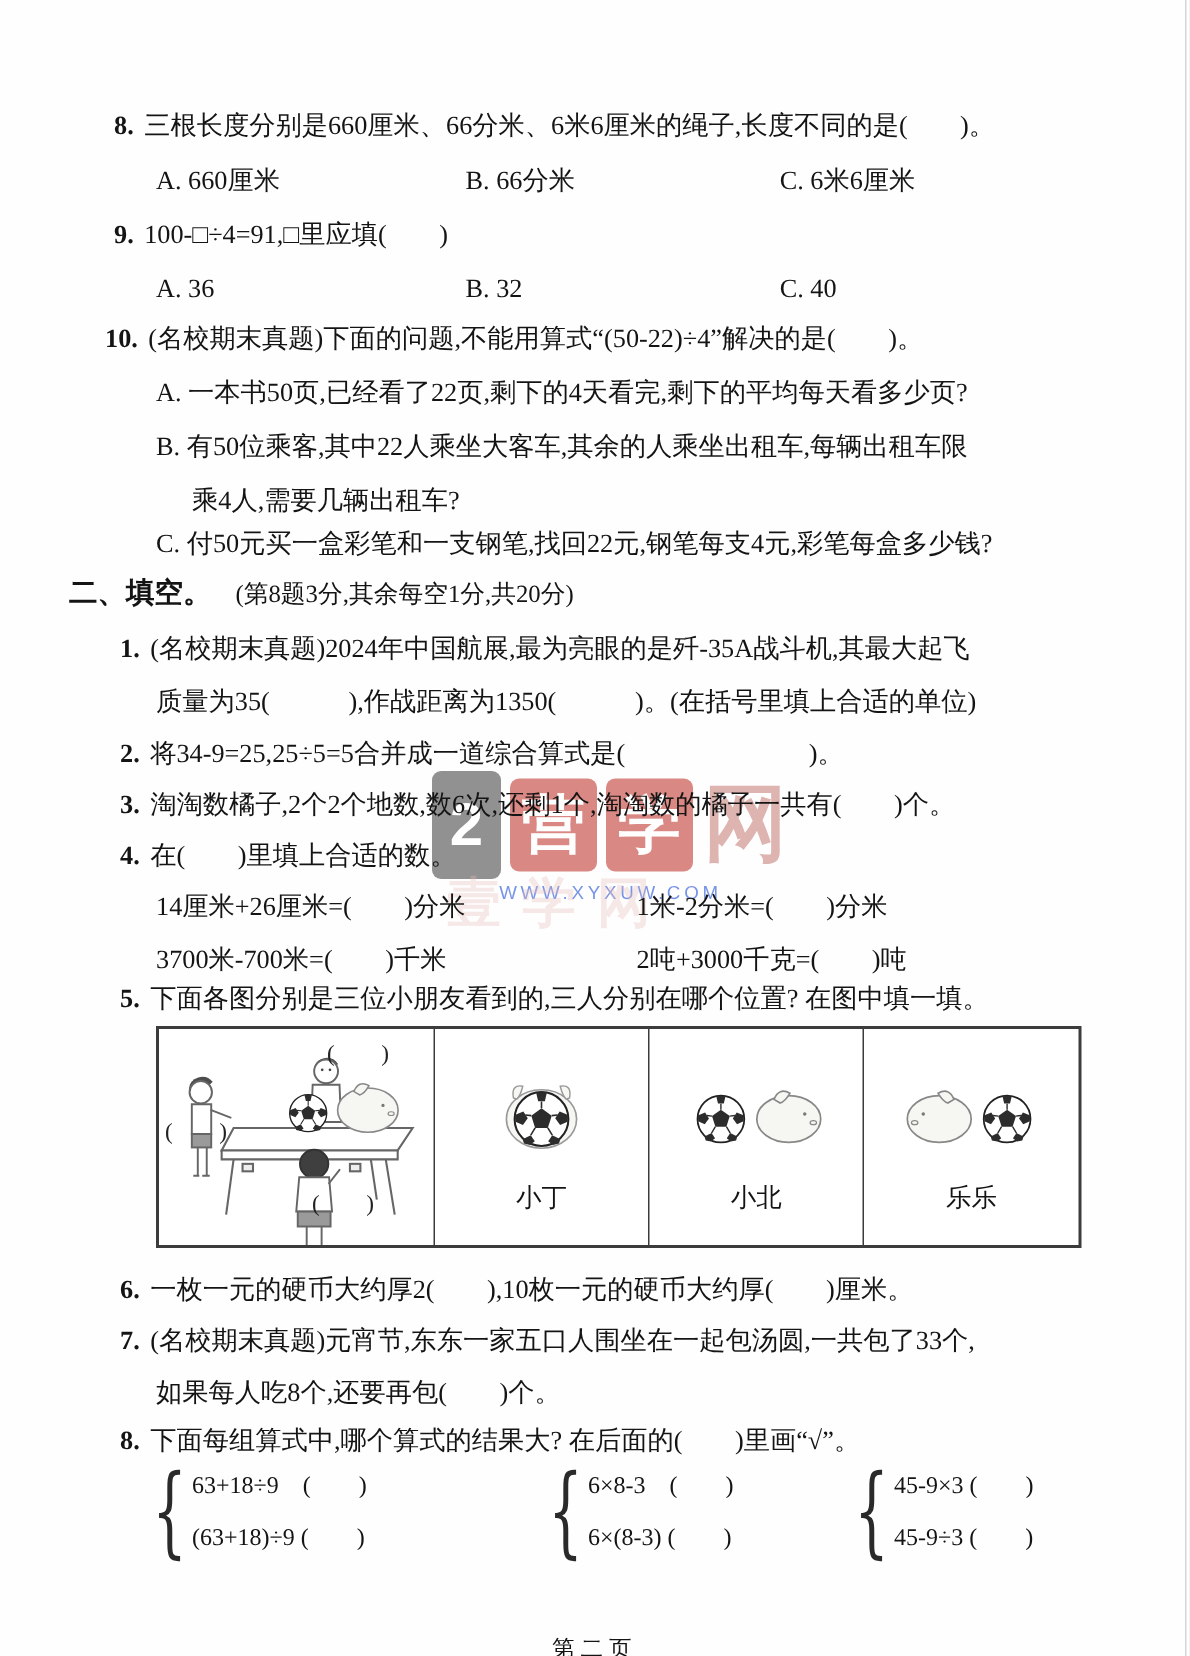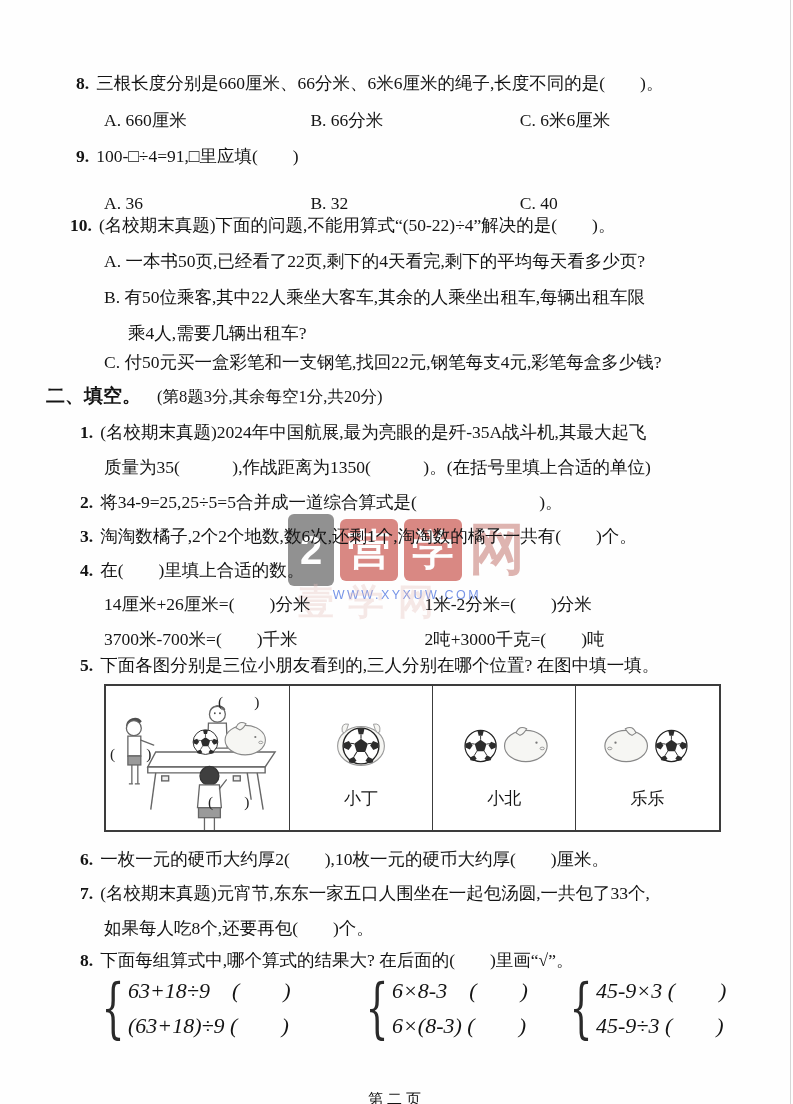--- a/index.html
+++ b/index.html
@@ -19,21 +19,21 @@
   .pcell{position:relative;border-left:1.5px solid #3c3c3c;display:flex;flex-direction:column;
          align-items:center;justify-content:center;}
   .pcell:first-child{border-left:none;}
   .c1{width:30%;} .c2,.c3{width:23.3%;} .c4{width:23.4%;}
   .plabel{font-size:17px;margin-top:2px;}
   .pb{position:absolute;font-size:15.5px;color:#222;}
   
   .grp{position:absolute;display:flex;align-items:center;z-index:2;}
   .brace{font-size:66px;font-weight:100;transform:scaleX(.55);color:#2a2a2a;
          font-family:"DejaVu Serif",serif;line-height:66px;margin-right:-6px;}
-  .grp .rows div{font-size:22px;white-space:nowrap;line-height:21px;font-style:italic;}
+  .grp .rows div{font-size:16px;white-space:nowrap;line-height:21px;}
   .grp .rows div:first-child{margin-bottom:14px;}
   .footer{position:absolute;top:1056px;left:0;width:100%;text-align:center;
           font-size:15px;letter-spacing:4px;z-index:2;margin-top:34px;}
   
   .wm{position:absolute;left:288px;top:514px;z-index:1;opacity:.6;}
   .wmrow{display:flex;align-items:center;gap:6px;}
   .wmtile{width:58px;height:62px;display:flex;align-items:center;justify-content:center;
           font-weight:bold;border-radius:6px;font-family:"Liberation Sans",sans-serif;}
   .wm-dark{background:#4a4a4a;color:#fff;font-size:40px;width:46px;height:72px;}
   .wm-red{background:#c23b33;color:#fff;font-size:42px;}
@@ -82,21 +82,21 @@
   </svg>
 
   <div class="ln" style="left:76px;top:70px"><b>8.</b><span>三根长度分别是660厘米、66分米、6米6厘米的绳子,长度不同的是(　　)。</span></div>
   <div class="ln" style="left:104px;top:107px">
     <span class="opt" style="width:202px">A. 660厘米</span>
     <span class="opt" style="width:205px">B. 66分米</span>
     <span class="opt">C. 6米6厘米</span>
   </div>
 
   <div class="ln" style="left:76px;top:143px"><b>9.</b><span>100-□÷4=91,□里应填(　　)</span></div>
-  <div class="ln" style="left:104px;top:190px">
+  <div class="ln" style="left:104px;top:179px">
     <span class="opt" style="width:202px">A. 36</span>
     <span class="opt" style="width:205px">B. 32</span>
     <span class="opt">C. 40</span>
   </div>
 
   <div class="ln" style="left:70px;top:212px"><b>10.</b><span>(名校期末真题)下面的问题,不能用算式“(50-22)÷4”解决的是(　　)。</span></div>
   <div class="ln" style="left:104px;top:248px">A. 一本书50页,已经看了22页,剩下的4天看完,剩下的平均每天看多少页?</div>
   <div class="ln" style="left:104px;top:284px">B. 有50位乘客,其中22人乘坐大客车,其余的人乘坐出租车,每辆出租车限</div>
   <div class="ln" style="left:128px;top:320px">乘4人,需要几辆出租车?</div>
   <div class="ln" style="left:104px;top:349px">C. 付50元买一盒彩笔和一支钢笔,找回22元,钢笔每支4元,彩笔每盒多少钱?</div>

